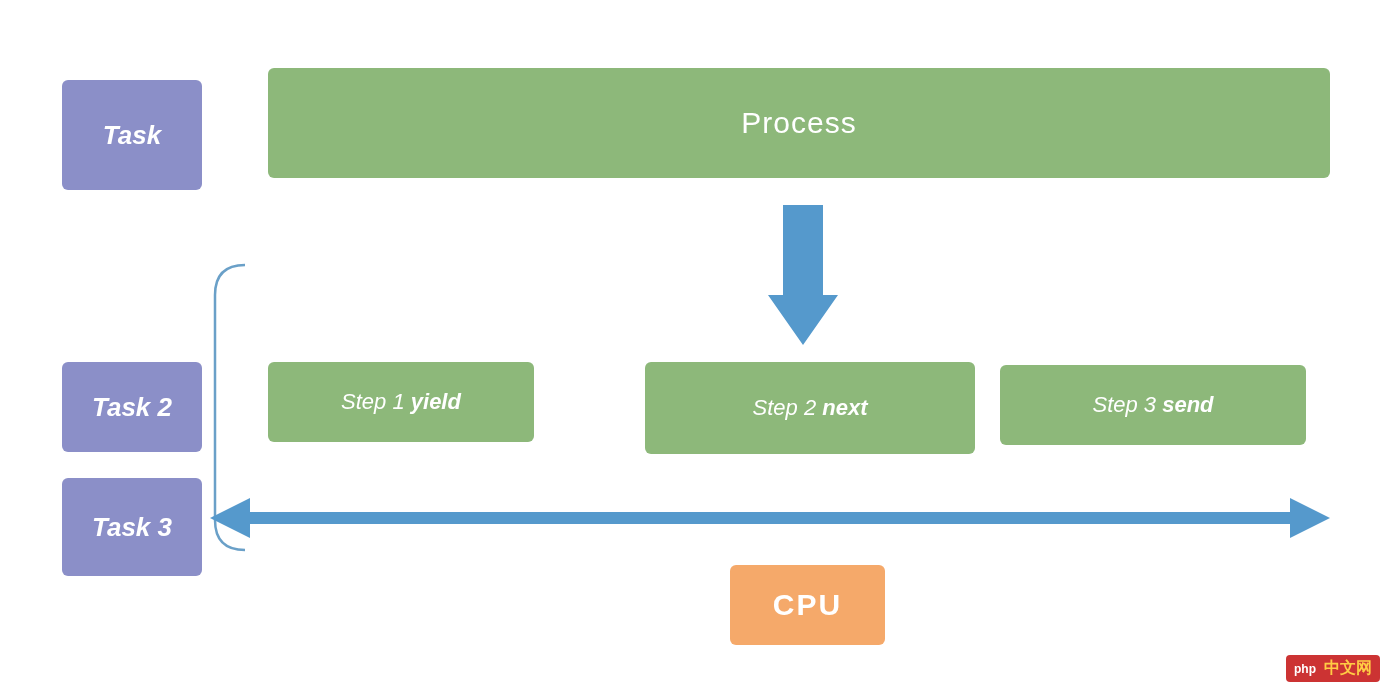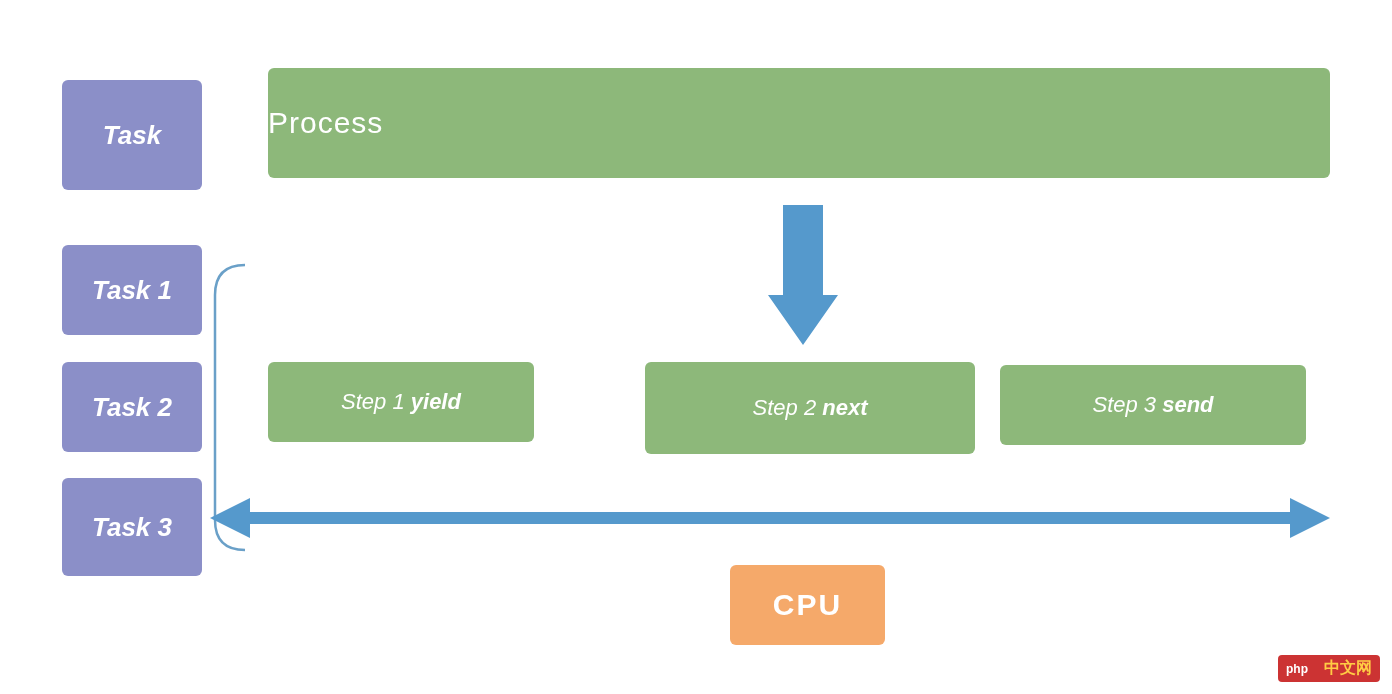--- a/index.html
+++ b/index.html
@@ -36,20 +36,21 @@
       font-weight: 600;
     }
 
     
     .process-box {
       position: absolute;
       background: #8db87a;
       border-radius: 6px;
       display: flex;
       align-items: center;
+      justify-content: center;
     }
 
     .process-box span {
       color: #fff;
       font-size: 30px;
       font-weight: 400;
       letter-spacing: 1px;
     }
 
     
@@ -110,23 +111,20 @@
 <div class="diagram">
 
   <div class="task-label-box" style="left:62px; top:80px; width:140px; height:110px;">
     <span>Task</span>
   </div>
 
   <div class="process-box" style="left:268px; top:68px; width:1062px; height:110px;">
     <span>Process</span>
   </div>
 
-  <div class="task-label-box" style="left:62px; top:245px; width:140px; height:90px;">
-    <span>Task 1</span>
-  </div>
 
   <div class="task-label-box" style="left:62px; top:362px; width:140px; height:90px;text-align:right;">
     <span>Task 2</span>
   </div>
 
   <div class="task-label-box" style="left:62px; top:478px; width:140px; height:98px;">
     <span>Task 3</span>
   </div>
 
   <svg style="position:absolute; left:205px; top:255px; width:50px; height:305px;" viewBox="0 0 50 305" xmlns="http://www.w3.org/2000/svg">
@@ -161,18 +159,18 @@
 
     <polygon points="0,20 40,0 40,40" fill="#5599cc"></polygon>
 
     <polygon points="1120,20 1080,0 1080,40" fill="#5599cc"></polygon>
   </svg>
 
   <div class="cpu-box" style="left:730px; top:565px; width:155px; height:80px;justify-content:center;">
     <span>CPU</span>
   </div>
 
-  <div class="php-logo" style="position:absolute; right:12px; bottom:12px; background:#cc3333; border-radius:4px; padding:3px 8px; display:flex; align-items:center; gap:16px;">
+  <div class="php-logo" style="position:absolute; right:12px; bottom:12px; background:#cc3333; border-radius:4px; padding:3px 8px; display:flex; align-items:center; gap:8px;">
     <span style="color:#fff; font-size:12px; font-weight:bold;">php</span>
     <span style="color:#ffcc44; font-size:16px;">中文网</span>
   </div>
 
 </div>
 
 </body></html>

